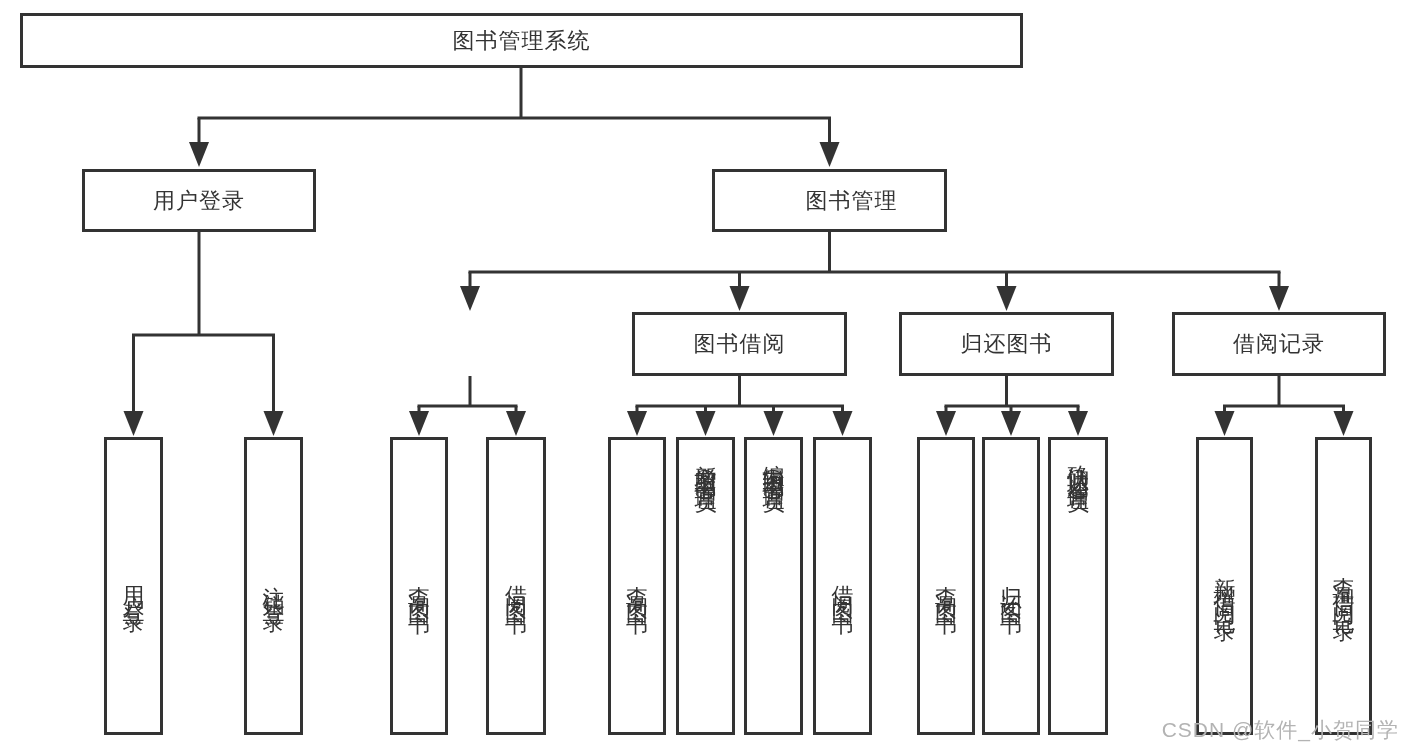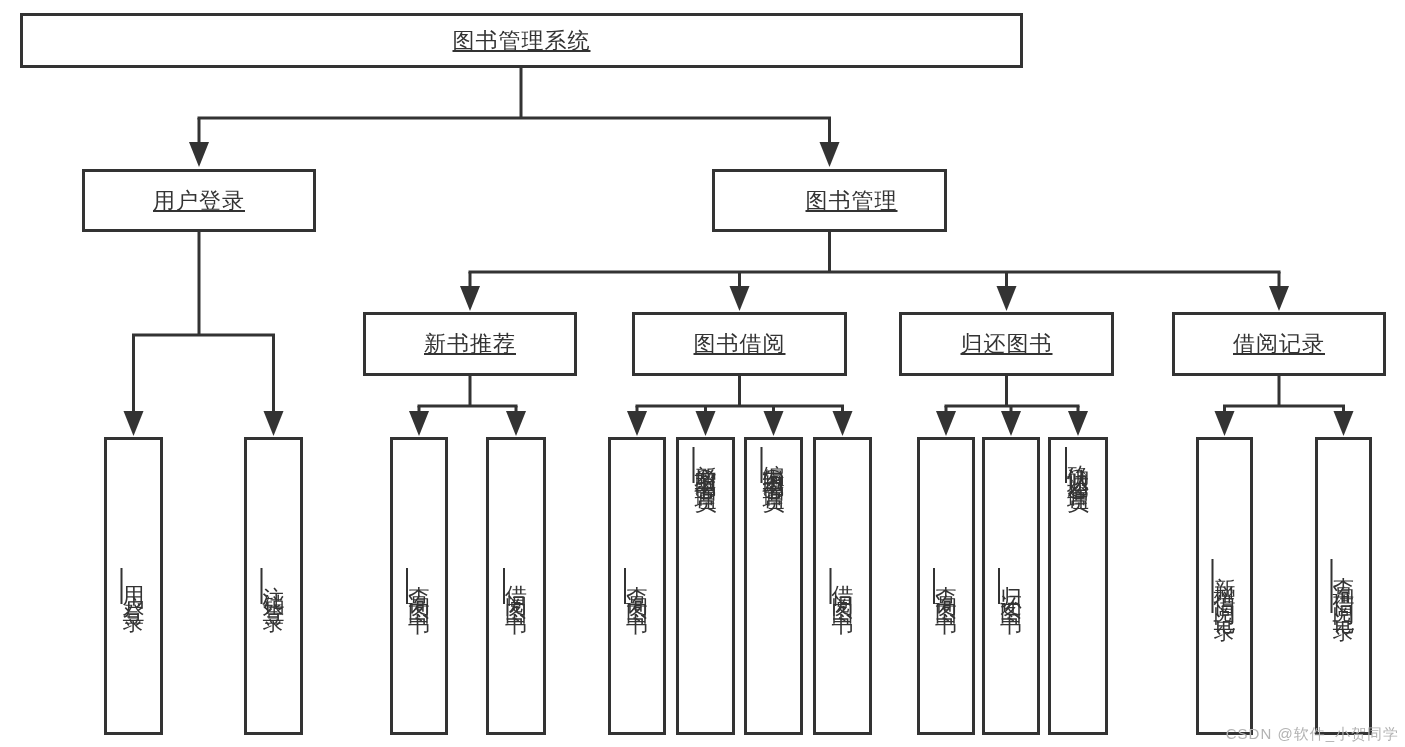--- a/index.html
+++ b/index.html
@@ -36,41 +36,40 @@
     box-sizing:border-box;
     border:3px solid var(--line-color);
     background:var(--box-bg);
     color:var(--text-color);
     display:flex;
     align-items:center;
     justify-content:center;
     font-size:22px;
     z-index:1;
     letter-spacing:1px;
-    text-decoration:underline;
   }
   .leaf span{
     writing-mode:vertical-rl;
     text-orientation:mixed;
     letter-spacing:9px;
     line-height:1;
   }
   .leaf.vlong{
     align-items:flex-start;
   }
   .leaf.vlong span{
     letter-spacing:4px;
     padding-top:7px;
   }
   #watermark{
     position:absolute;
     right:6px;
     bottom:3px;
     z-index:5;
-    font-size:15px;
+    font-size:21px;
     color:var(--wm-color);
     letter-spacing:1px;
     white-space:nowrap;
     margin-top:19px;
   }
 </style>
 </head>
 <body>
 
 <div id="diagram">
@@ -141,23 +140,20 @@
     <span>图书管理系统</span>
   </div>
 
   <div class="node" style="left:82px;top:169px;width:234px;height:63px;">
     <span>用户登录</span>
   </div>
   <div class="node" style="left:712px;top:169px;width:235px;height:63px;padding-left:44px;">
     <span>图书管理</span>
   </div>
 
-  <div class="node" style="left:363px;top:312px;width:214px;height:64px;">
-    <span>新书推荐</span>
-  </div>
   <div class="node" style="left:632px;top:312px;width:215px;height:64px;text-align:right;">
     <span>图书借阅</span>
   </div>
   <div class="node" style="left:899px;top:312px;width:215px;height:64px;">
     <span>归还图书</span>
   </div>
   <div class="node" style="left:1172px;top:312px;width:214px;height:64px;">
     <span>借阅记录</span>
   </div>
 

